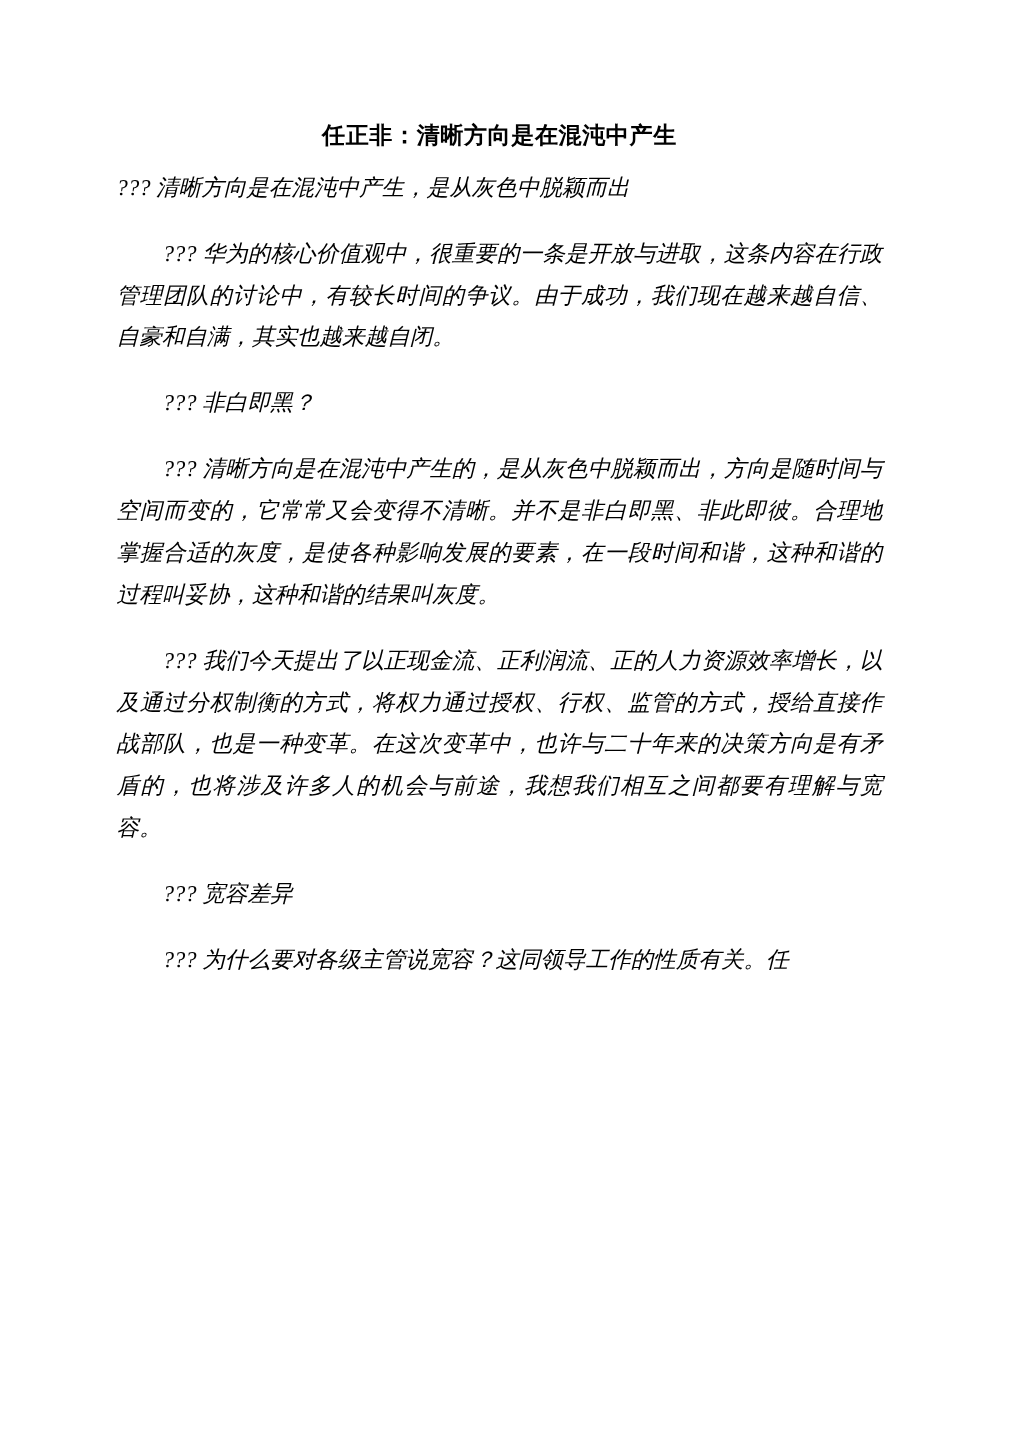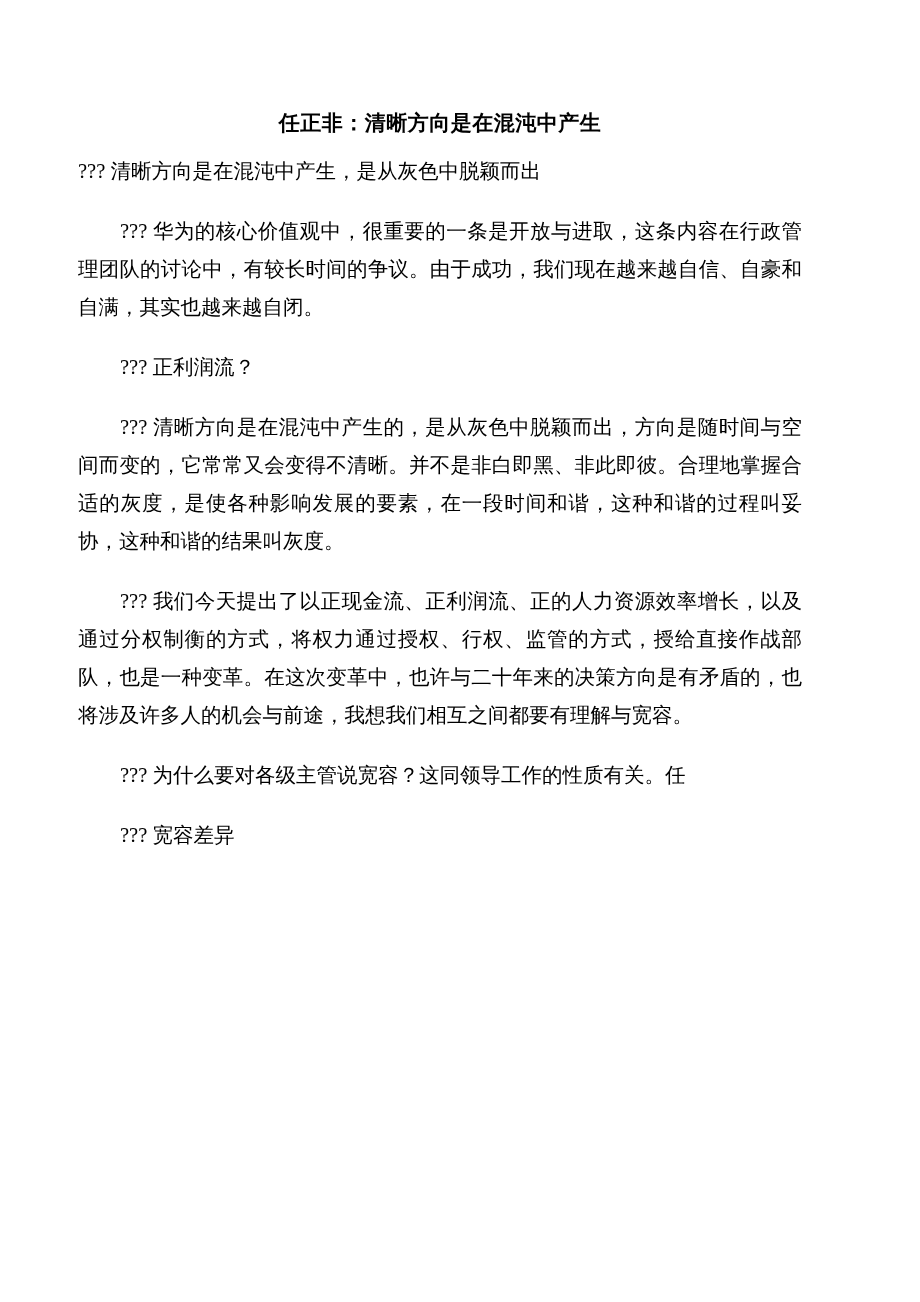--- a/index.html
+++ b/index.html
@@ -11,55 +11,56 @@
     width: 920px;
     height: 1302px;
     font-family: "Liberation Serif", "DejaVu Serif", serif;
     color: #000000;
     overflow: hidden;
   }
   .page {
     width: 920px;
     height: 1302px;
     box-sizing: border-box;
-    padding: 108px 118px 40px 78px;
+    padding: 108px 118px 40px 106px;
     position: relative;
   }
   .doc-title {
     text-align: center;
     font-family: "DejaVu Sans", "Liberation Sans", sans-serif;
     font-weight: bold;
     font-size: 21px;
     line-height: 30px;
     margin: 0 0 14px 0;
     letter-spacing: 0.5px;
   }
   .para {
     font-size: 20.5px;
     line-height: 38px;
     margin: 0;
     text-align: justify;
     text-justify: inter-ideograph;
     word-break: break-all;
+    font-style: italic;
   }
   .para.lead {
     text-indent: 0;
     margin-bottom: 22px;
   }
   .para.indent {
     text-indent: 2.05em;
     margin-bottom: 22px;
   }
 </style>
 </head>
 <body>
 
 <div class="page">
   <h1 class="doc-title">任正非：清晰方向是在混沌中产生</h1>
 
   <p class="para lead">???  清晰方向是在混沌中产生，是从灰色中脱颖而出</p>
   <p class="para indent">???  华为的核心价值观中，很重要的一条是开放与进取，这条内容在行政管理团队的讨论中，有较长时间的争议。由于成功，我们现在越来越自信、自豪和自满，其实也越来越自闭。</p>
-  <p class="para indent">???  正利润流？</p>
+  <p class="para indent">???  非白即黑？</p>
   <p class="para indent">???  清晰方向是在混沌中产生的，是从灰色中脱颖而出，方向是随时间与空间而变的，它常常又会变得不清晰。并不是非白即黑、非此即彼。合理地掌握合适的灰度，是使各种影响发展的要素，在一段时间和谐，这种和谐的过程叫妥协，这种和谐的结果叫灰度。</p>
   <p class="para indent">???  我们今天提出了以正现金流、正利润流、正的人力资源效率增长，以及通过分权制衡的方式，将权力通过授权、行权、监管的方式，授给直接作战部队，也是一种变革。在这次变革中，也许与二十年来的决策方向是有矛盾的，也将涉及许多人的机会与前途，我想我们相互之间都要有理解与宽容。</p>
+  <p class="para indent">???  宽容差异</p>
   <p class="para indent">???  为什么要对各级主管说宽容？这同领导工作的性质有关。任</p>
-  <p class="para indent">???  宽容差异</p>
 </div>
 
 </body></html>

